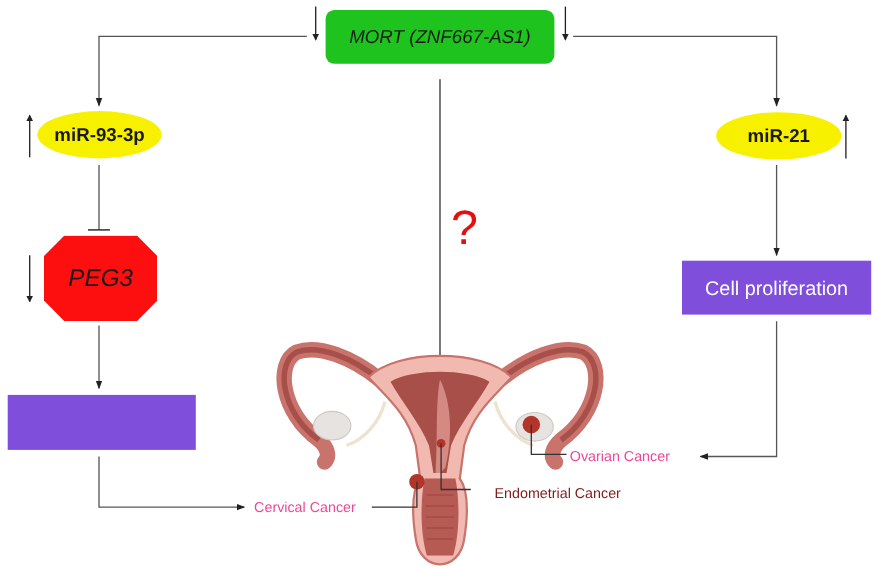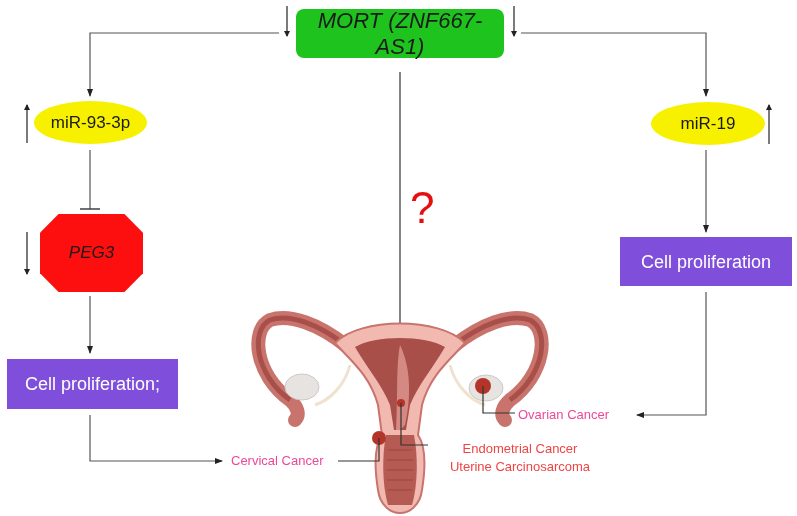--- a/index.html
+++ b/index.html
@@ -3,35 +3,35 @@
 <meta charset="utf-8">
 <style>
   html, body { margin: 0; padding: 0; background: #ffffff; }
   body { width: 797px; height: 516px; position: relative; overflow: hidden;
          font-family: "Liberation Sans", sans-serif; color: #111; }
   .abs { position: absolute; }
   svg.lines { position: absolute; left: 0; top: 0; width: 797px; height: 516px; }
   .node { position: absolute; display: flex; align-items: center; justify-content: center;
           text-align: center; box-sizing: border-box; }
   .mort { left: 296px; top: 9px; width: 208px; height: 49px; background: #1ec31e;
-          border-radius: 8px; font-size: 22px; font-style: italic; color: #1a1a1a; }
-  .mir { background: #f7f100; border-radius: 50%; font-size: 17px; color: #1a1a1a; }
+          border-radius: 8px; font-size: 17px; font-style: italic; color: #1a1a1a; }
+  .mir { background: #f7f100; border-radius: 50%; font-size: 17px; color: #1a1a1a; font-weight: bold; }
   .mir93 { left: 34px; top: 101px; width: 113px; height: 43px; }
   .mir21 { left: 651px; top: 102px; width: 114px; height: 43px; }
   .peg3 { left: 40px; top: 214px; width: 103px; height: 78px; background: #fd0f0f;
           clip-path: polygon(18% 0, 82% 0, 100% 24%, 100% 76%, 82% 100%, 18% 100%, 0 76%, 0 24%);
-          font-style: italic; font-size: 17px; color: #1a1a1a; }
+          font-style: italic; font-size: 22px; color: #1a1a1a; }
   .box { background: #7f4fdc; font-size: 18px; color: #ffffff; line-height: 22px; }
   .box-left { left: 7px; top: 359px; width: 171px; height: 50px; }
   .box-right { left: 620px; top: 237px; width: 172px; height: 49px; }
   .label { position: absolute; font-size: 13px; color: #ec4899; white-space: nowrap; }
   .qmark { position: absolute; left: 410px; top: 180px; font-size: 44px; color: #e60f0f;
            font-weight: normal; line-height: 56px; }
-  .endo { position: absolute; left: 440px; top: 440px; width: 160px; text-align: center;
-          font-size: 13px; line-height: 18px; color: #ef4444; }
+  .endo { position: absolute; left: 427px; top: 440px; width: 160px; text-align: center;
+          font-size: 13px; line-height: 18px; color: #7f1d1d; }
 </style>
 </head>
 <body>
 
 <svg class="lines" viewBox="0 0 797 516">
   <defs>
     <marker id="ah" markerWidth="8" markerHeight="8" refX="7" refY="4" orient="auto" markerUnits="userSpaceOnUse">
       <path d="M0,1 L8,4 L0,7 Z" fill="#222"></path>
     </marker>
     <marker id="ahs" markerWidth="6" markerHeight="8" refX="5" refY="4" orient="auto" markerUnits="userSpaceOnUse">
@@ -108,39 +108,37 @@
 
 <div class="node mort">
   <span>MORT (ZNF667-AS1)</span>
 </div>
 
 <div class="node mir mir93">
   <span>miR-93-3p</span>
 </div>
 
 <div class="node mir mir21">
-  <span>miR-19</span>
+  <span>miR-21</span>
 </div>
 
 <div class="node peg3">
   <span>PEG3</span>
 </div>
 
 <div class="node box box-left">
   <div>
-    <div>Cell proliferation;</div>
   </div>
 </div>
 
 <div class="node box box-right">
   <span>Cell proliferation</span>
 </div>
 
 <div class="qmark">?</div>
 
 <div class="label" style="left:231px; top:453px;text-align:right;">Cervical Cancer</div>
 
 <div class="label" style="left:518px; top:407px;">Ovarian Cancer</div>
 
 <div class="endo">
   <div>Endometrial Cancer</div>
-  <div>Uterine Carcinosarcoma</div>
 </div>
 
 </body></html>

